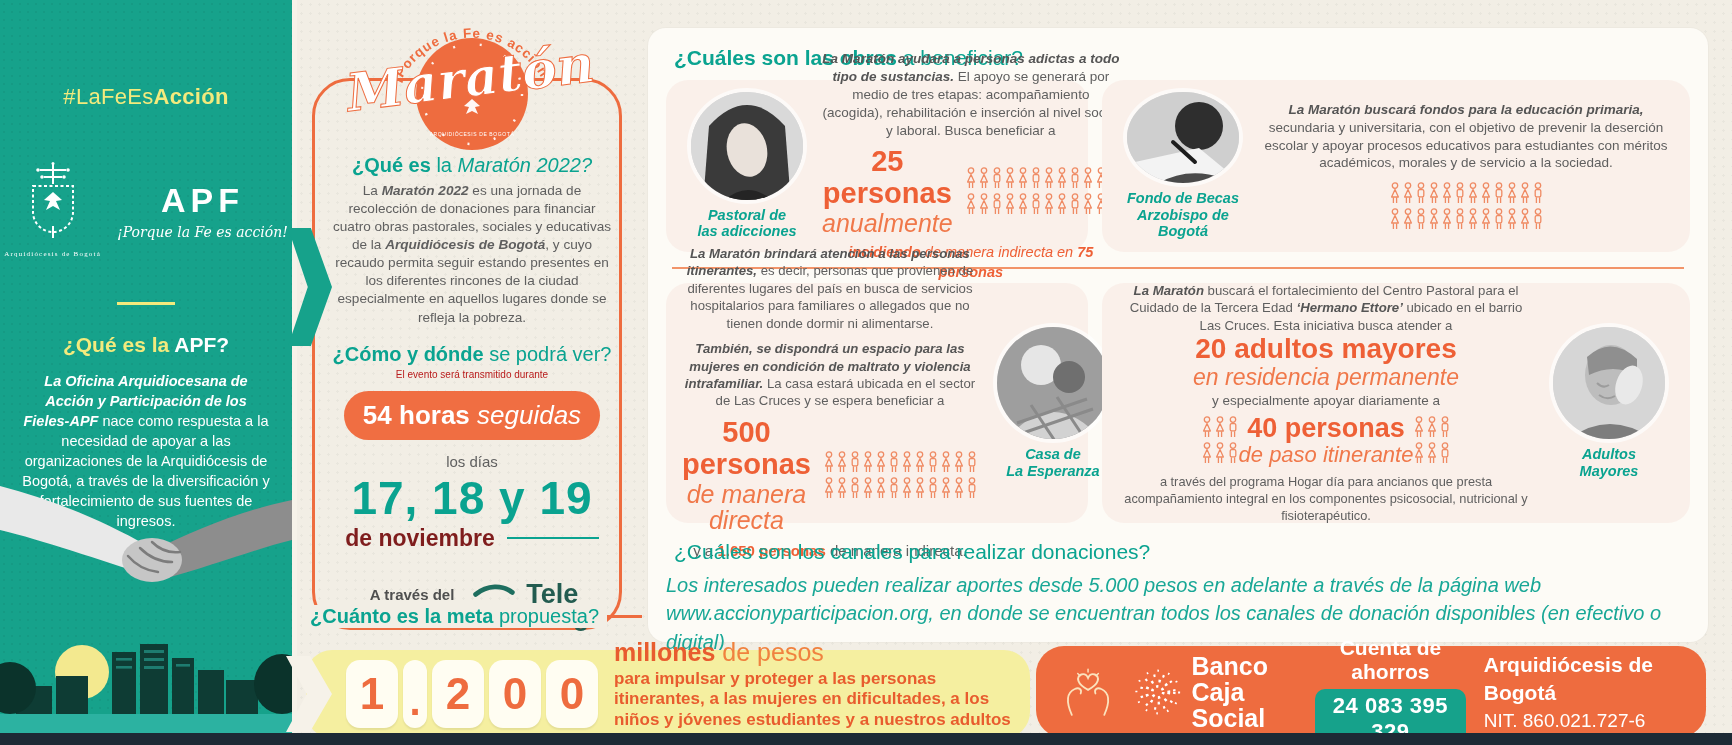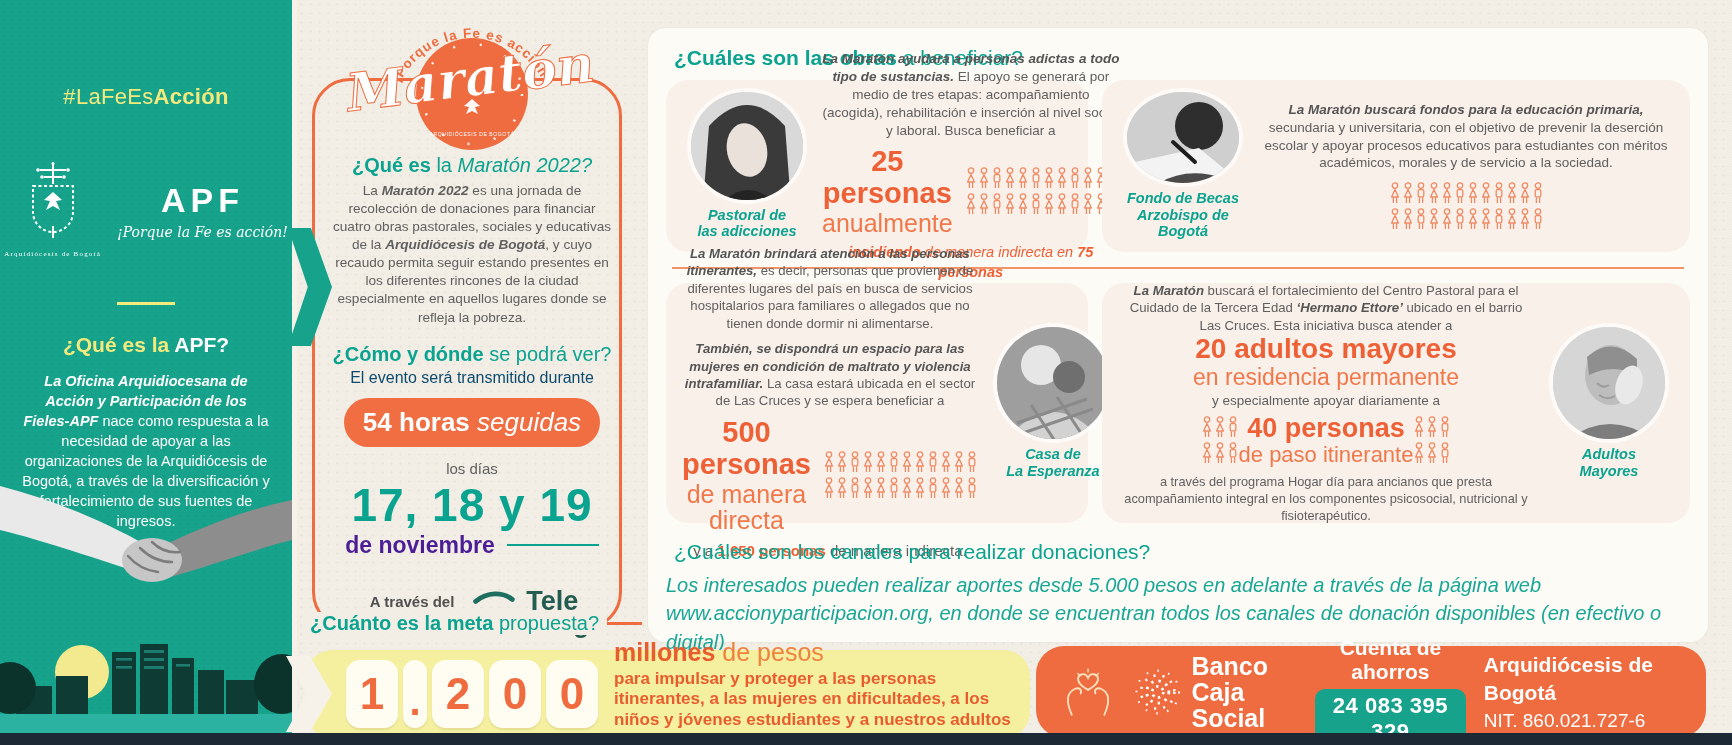--- a/index.html
+++ b/index.html
@@ -48,28 +48,28 @@
   .bracket { position:absolute; left:10px; top:78px; width:310px; height:552px;
              border:3px solid #ee6c3f; border-radius:38px; }
   .chevron-mid { position:absolute; left:-14px; top:228px; width:44px; height:118px; background:#16a28b;
              clip-path:polygon(0 0,52% 0,100% 50%,52% 100%,0 100%,45% 50%); }
   .m-inner { position:relative; text-align:center; }
   .m-logo { display:block; margin:4px auto 0; }
   .teal-h { font-size:20px; color:#0aa390; }
   .teal-h b { font-weight:800; }
   .m-about { margin:5px 26px 0; font-size:13.6px; line-height:1.33; color:#5f5f5f; }
   .q2 { margin-top:16px; }
-  .q2-sub { margin-top:3px; font-size:16px; color:#0c4a6e; }
+  .q2-sub { margin-top:3px; font-size:10px; color:#b91c1c; }
   .pill { margin:11px auto 0; width:256px; background:#f06e42; color:#fff; border-radius:34px;
           font-size:26px; padding:9px 0; }
   .pill b { font-weight:800; }
   .days-label { margin-top:13px; font-size:15px; color:#5f5f5f; }
   .days-big { margin-top:1px; font-size:46px; font-weight:800; color:#0aa390; letter-spacing:1px; }
   .month-row { display:flex; align-items:center; justify-content:center; gap:12px; margin-top:0; }
-  .month { font-size:23px; font-weight:800; color:#4c1d95; }
+  .month { font-size:23px; font-weight:800; color:#7f1d1d; }
   .month-line { width:92px; height:2px; background:#0aa390; }
   .channel-row { display:flex; align-items:center; justify-content:center; gap:12px; margin-top:26px; }
   .channel-text { font-size:15px; font-weight:bold; color:#4f4f4f; line-height:1.3; text-align:right; }
   .tele-wrap { display:flex; align-items:center; gap:6px; }
   .tele-word { text-align:left; font-weight:800; color:#235c50; line-height:.82; font-size:27px; }
   .q3 { position:absolute; left:0; right:0; bottom:4px; display:flex; justify-content:center; align-items:center; }
   .q3-text { background:#f2eee5; padding:0 8px; font-size:20px; color:#0aa390; white-space:nowrap; }
   .q3-dash { width:64px; height:3px; background:#ee6c3f; }
 
   
@@ -88,21 +88,21 @@
   .photo { width:112px; height:112px; border-radius:50%; overflow:hidden; background:#d8d8d8;
            box-shadow:0 0 0 4px rgba(255,255,255,.65); }
   .photo svg { display:block; }
   .caption { font-size:14.5px; font-weight:bold; font-style:italic; color:#0aa390;
              text-align:center; line-height:1.15; }
   .card-body { flex:1; display:flex; flex-direction:column; justify-content:center;
                text-align:center; font-size:13.5px; line-height:1.32; color:#5f5f5f; }
   .lead { font-weight:bold; font-style:italic; color:#555; }
   .stat-flex { display:flex; align-items:center; justify-content:center; gap:12px; margin-top:7px; }
   .stat-main { font-size:29px; font-weight:800; color:#ee6036; line-height:1.1; }
-  .stat-sub { font-size:25px; color:#f0784a; line-height:1.05; }
+  .stat-sub { font-size:25px; font-style:italic; color:#f0784a; line-height:1.05; }
   .icon-rows { display:flex; flex-direction:column; gap:3px; }
   .icon-row { display:flex; gap:1px; justify-content:center; }
   .foot-orange { margin-top:7px; font-size:14.5px; color:#ee6036; font-style:italic; }
   .foot-orange b { font-weight:800; }
   .foot-mixed { margin-top:8px; font-size:15px; color:#5f5f5f; }
   .foot-mixed b { color:#ee6036; font-weight:800;margin-top:27px; }
   .orange-divider { border:none; border-top:2px solid #f29469; margin:15px 6px 14px; }
   .p2 { margin-top:8px; }
   .mid-note { margin-top:3px; font-size:13.5px; }
   .stat2-flex { display:flex; align-items:center; justify-content:center; margin-top:4px; }

